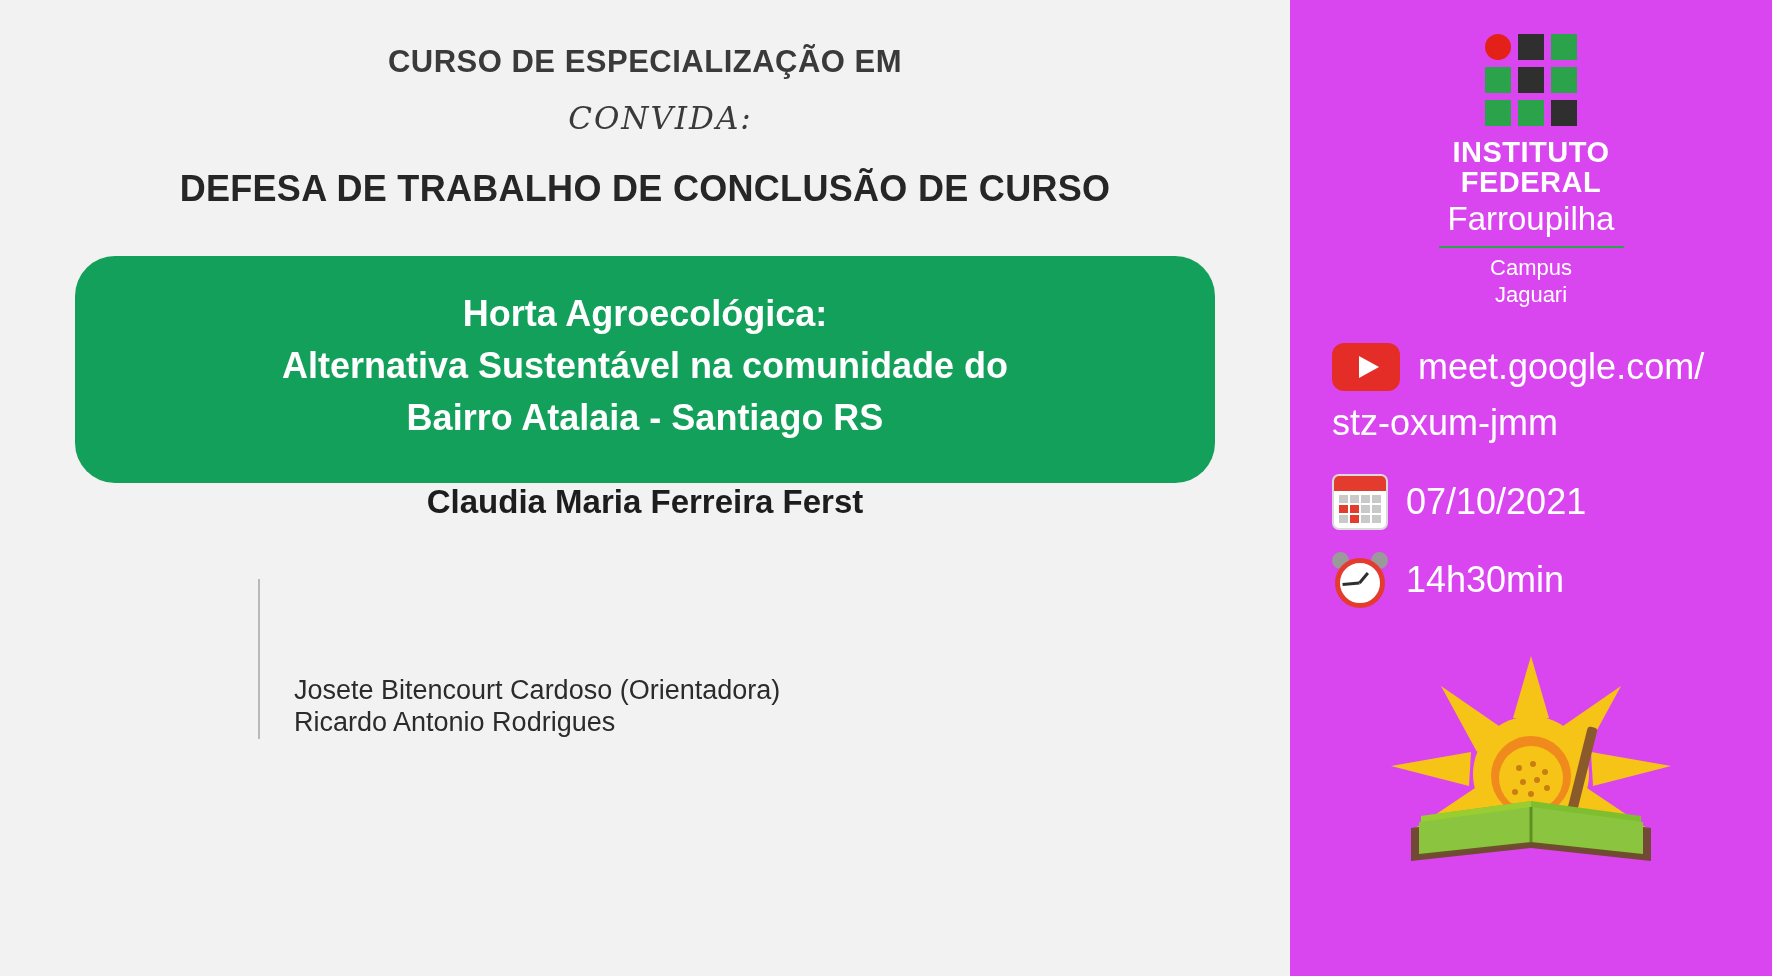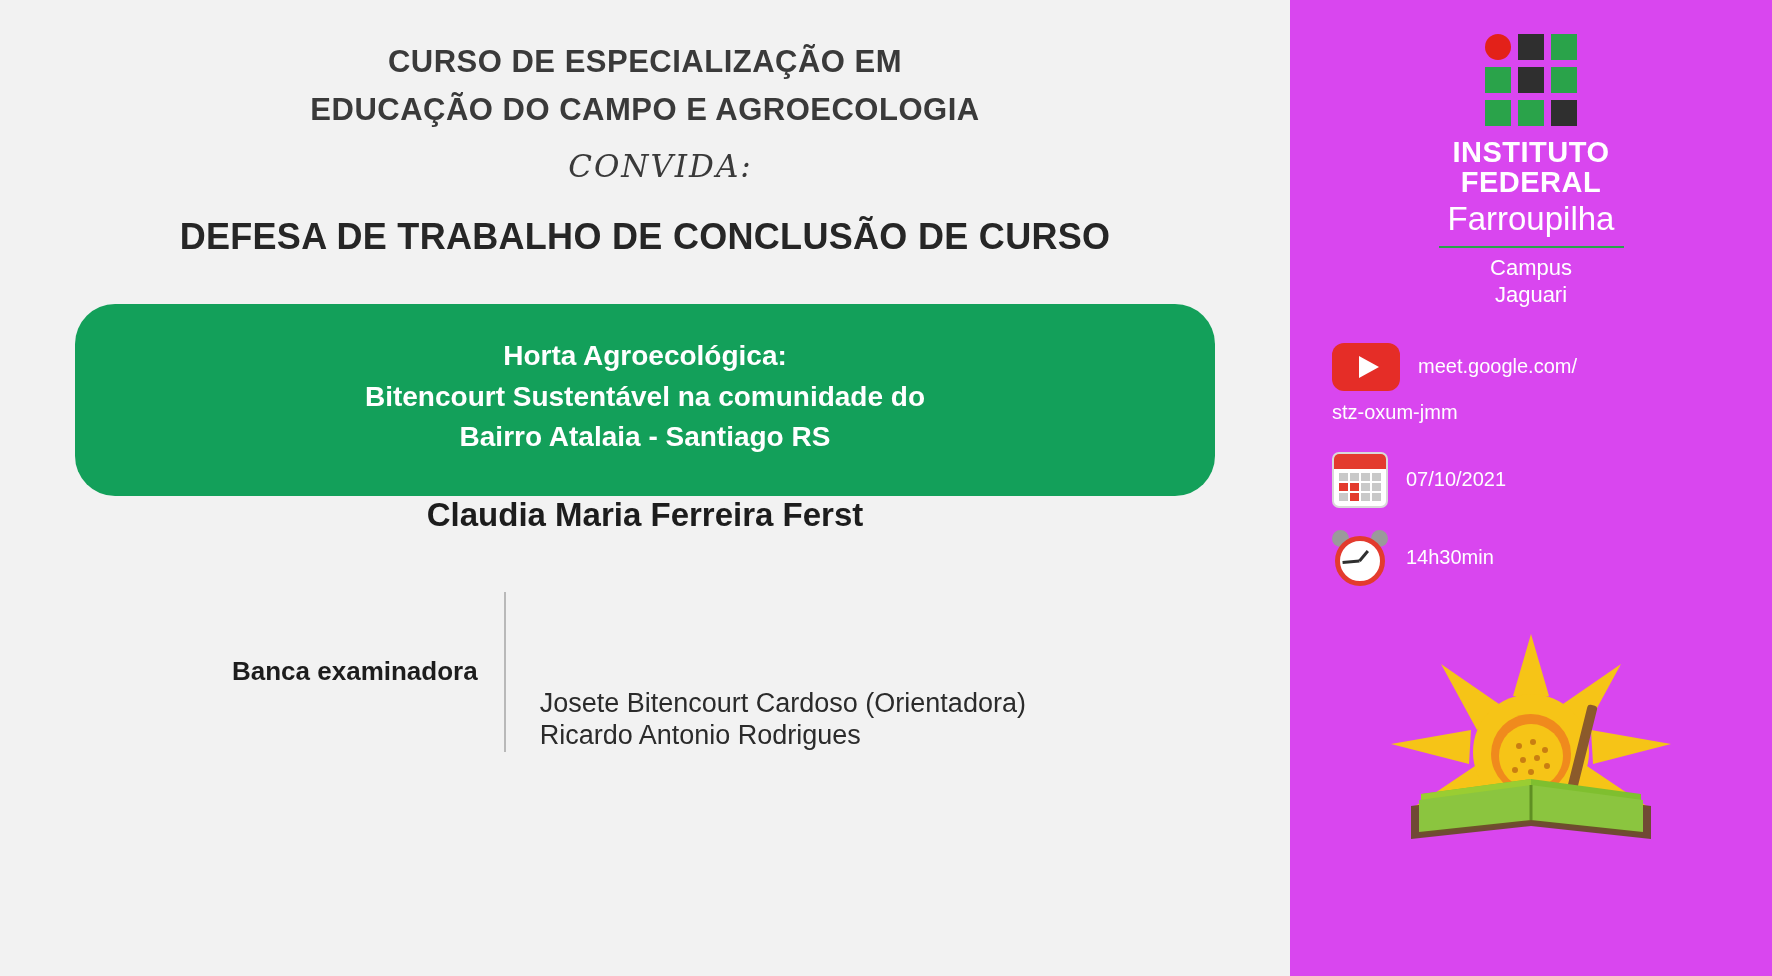--- a/index.html
+++ b/index.html
@@ -58,21 +58,21 @@
   }
   .title-box {
     margin: 46px 75px 0 75px;
     background: #13a05a;
     border-radius: 40px;
     padding: 32px 40px 38px 40px;
     text-align: center;
     color: #ffffff;
   }
   .title-line {
-    font-size: 28px;
+    font-size: 36px;
     font-weight: bold;
     line-height: 1.45;
   }
   .author {
     text-align: center;
     font-weight: bold;
     font-size: 33px;
     color: #1d1d1d;
   }
   .banca {
@@ -172,21 +172,21 @@
     box-sizing: border-box;
     margin-top: 34px;
   }
   .info-row {
     display: flex;
     align-items: center;
     margin-bottom: 22px;
   }
   .info-text {
     color: #ffffff;
-    font-size: 20px;
+    font-size: 36px;
     line-height: 1.35;
   }
   .yt-icon {
     width: 68px;
     height: 48px;
     background: #e52d27;
     border-radius: 12px;
     position: relative;
     flex: 0 0 auto;
     margin-right: 18px;
@@ -284,36 +284,34 @@
 </style>
 </head>
 <body>
 
 <div class="poster">
 
   <div class="left">
 
     <div class="header-block">
       <div class="course-line">CURSO DE ESPECIALIZAÇÃO EM</div>
-      <div class="course-line">EDUCAÇÃO DO CAMPO E AGROECOLOGIA</div>
       <div class="convida">CONVIDA:</div>
     </div>
 
     <div class="defesa">DEFESA DE TRABALHO DE CONCLUSÃO DE CURSO</div>
 
     <div class="title-box">
       <div class="title-line">Horta Agroecológica:</div>
-      <div class="title-line">Bitencourt Sustentável na comunidade do</div>
+      <div class="title-line">Alternativa Sustentável na comunidade do</div>
       <div class="title-line">Bairro Atalaia - Santiago RS</div>
     </div>
 
     <div class="author">Claudia Maria Ferreira Ferst</div>
 
     <div class="banca">
-      <div class="banca-label">Banca examinadora</div>
       <div class="banca-divider"></div>
       <div class="banca-names">
         <div class="banca-name">Josete Bitencourt Cardoso (Orientadora)</div>
         <div class="banca-name">Ricardo Antonio Rodrigues</div>
       </div>
     </div>
   </div>
 
   <div class="right">
 

